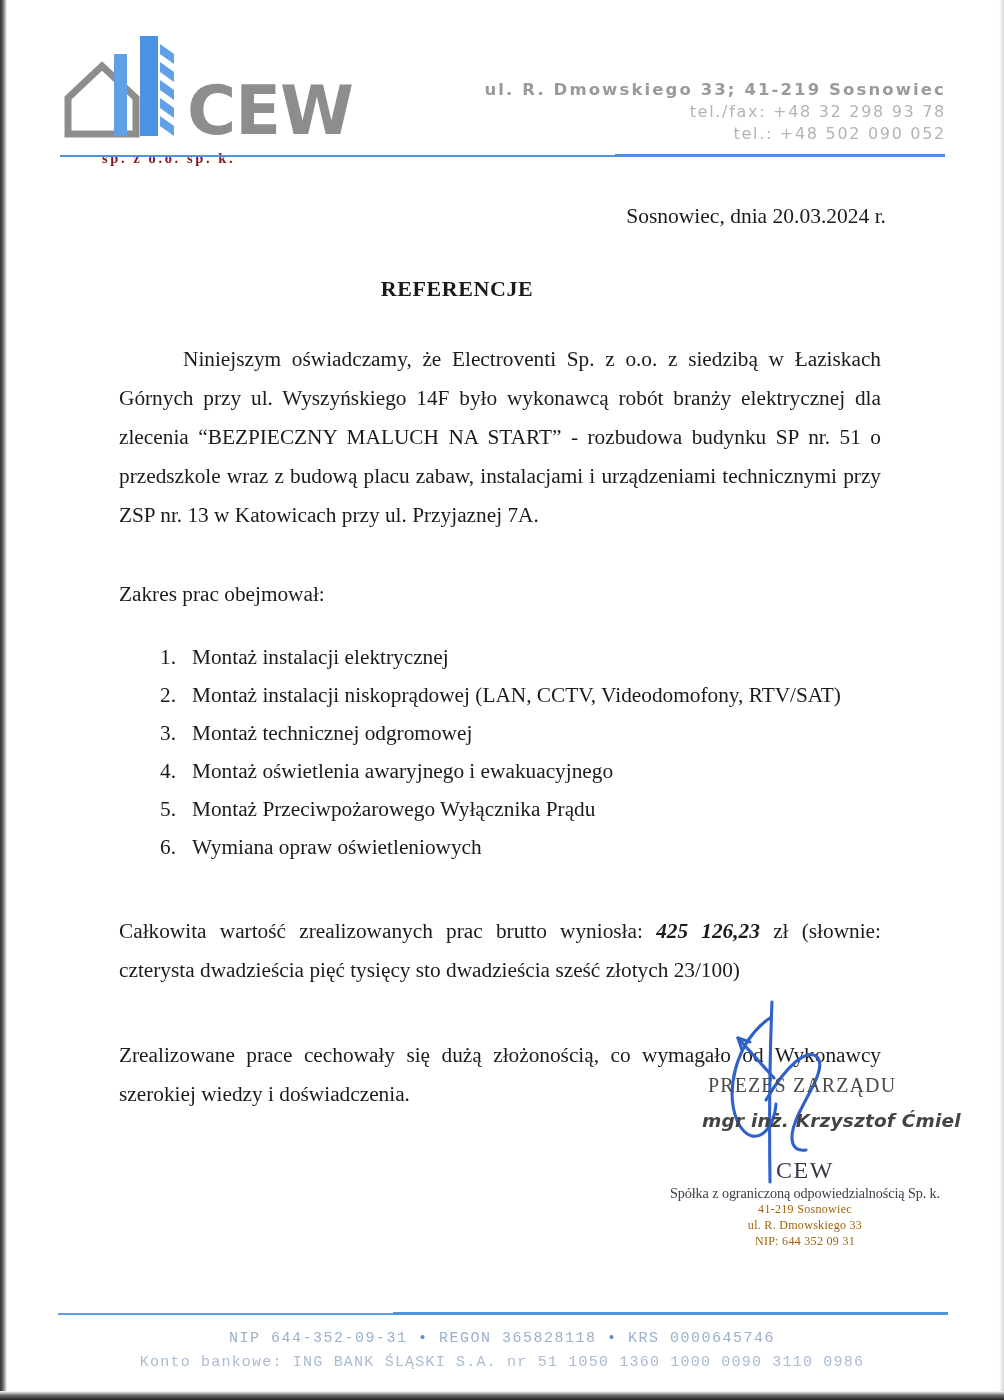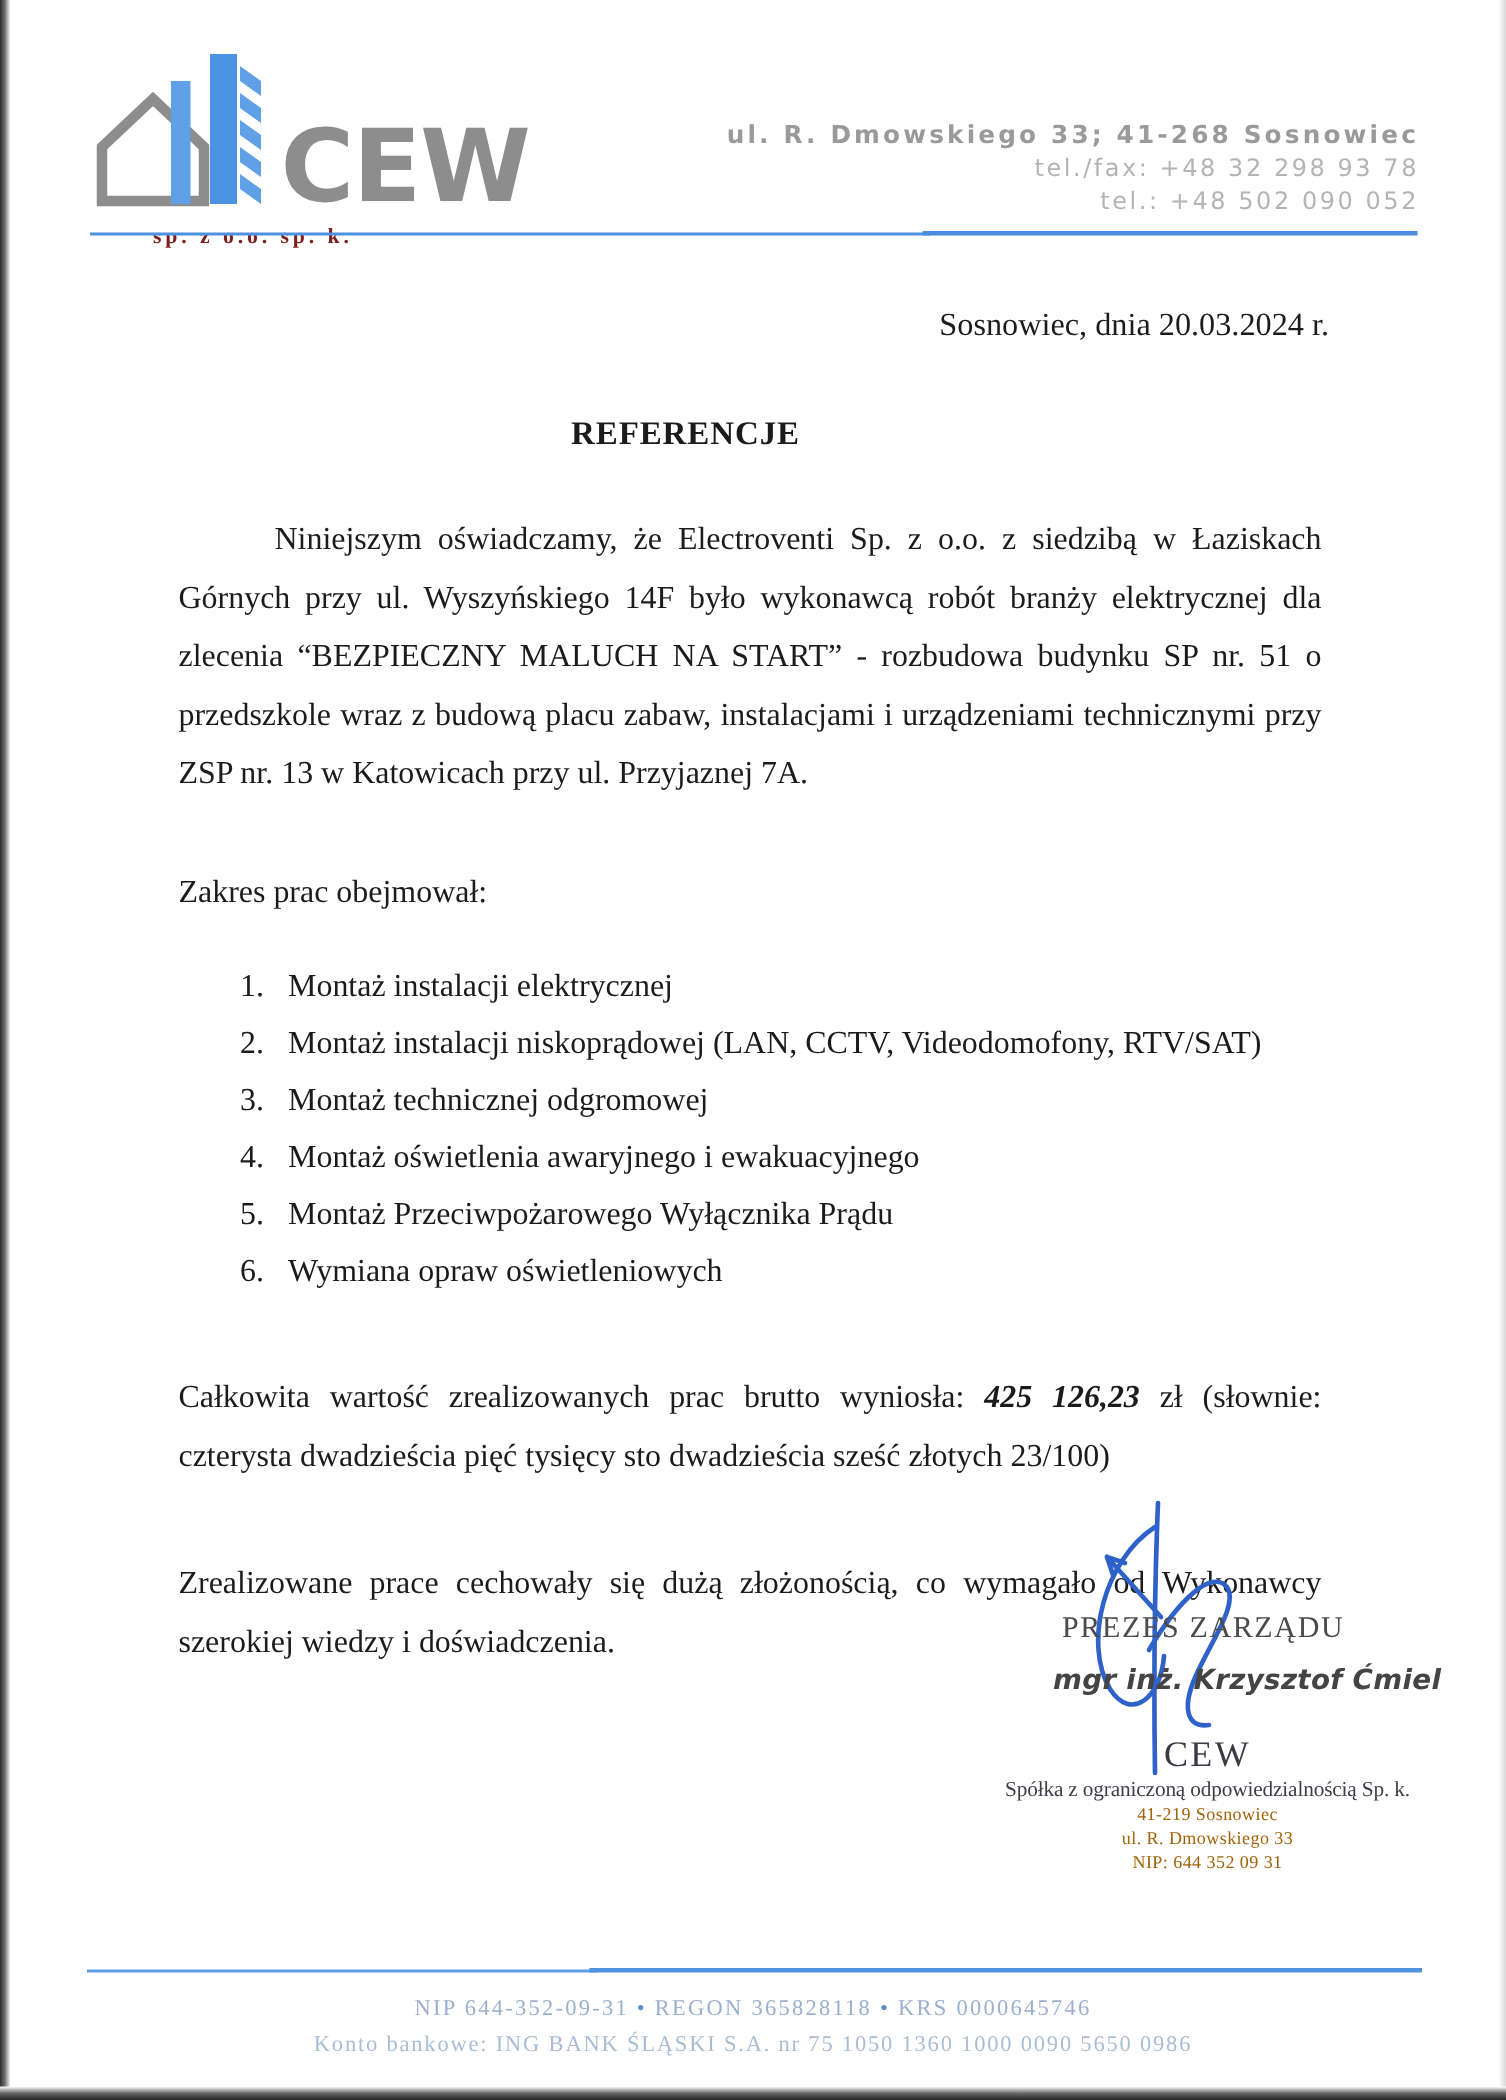--- a/index.html
+++ b/index.html
@@ -264,21 +264,21 @@
   .rule-bottom .seg-b {
     position: absolute; left: 335px; top: 0;
     width: 555px; height: 3.4px; background: #4f92e0;
   }
   .footer-text {
     position: absolute;
     left: 0;
     top: 1327px;
     width: 1004px;
     text-align: center;
-    font-family: Liberation Serif, serif;
+    font-family: Liberation Mono, monospace;
     color: #9fb4cf;
   }
   .footer-line1 {
     font-size: 15px;
     letter-spacing: 1.5px;
     line-height: 1.6;
     color: #9ab0cc;
   }
   .footer-line2 {
     font-size: 15px;
@@ -313,21 +313,21 @@
         <polygon points="98,56 112,66 112,76 98,66"></polygon>
         <polygon points="98,74 112,84 112,94 98,84"></polygon>
         <polygon points="98,92 112,102 112,112 98,102"></polygon>
       </g>
     </svg>
     <div class="logo-word">CEW</div>
     <div class="logo-tagline">sp. z o.o. sp. k.</div>
   </div>
 
   <div class="contact-block">
-    <div class="contact-line1">ul. R. Dmowskiego 33; 41-268 Sosnowiec</div>
+    <div class="contact-line1">ul. R. Dmowskiego 33; 41-219 Sosnowiec</div>
     <div class="contact-line2">tel./fax: +48 32 298 93 78</div>
     <div class="contact-line3">tel.: +48 502 090 052</div>
   </div>
 
   <div class="rule-top">
     <div class="seg-a"></div>
     <div class="seg-b"></div>
   </div>
 
   <div class="date-line">Sosnowiec, dnia 20.03.2024 r.</div>
@@ -395,16 +395,16 @@
     <div class="seg-b"></div>
   </div>
 
   <div class="footer-text">
     <div class="footer-line1"><span>NIP 644-352-09-31</span>
       <span class="bullet-dot">•</span>
       <span>REGON 365828118</span>
       <span class="bullet-dot">•</span>
       <span>KRS 0000645746</span>
     </div>
-    <div class="footer-line2">Konto bankowe: ING BANK ŚLĄSKI S.A. nr 75 1050 1360 1000 0090 5650 0986</div>
+    <div class="footer-line2">Konto bankowe: ING BANK ŚLĄSKI S.A. nr 51 1050 1360 1000 0090 3110 0986</div>
   </div>
 
 </div>
 
 </body></html>

